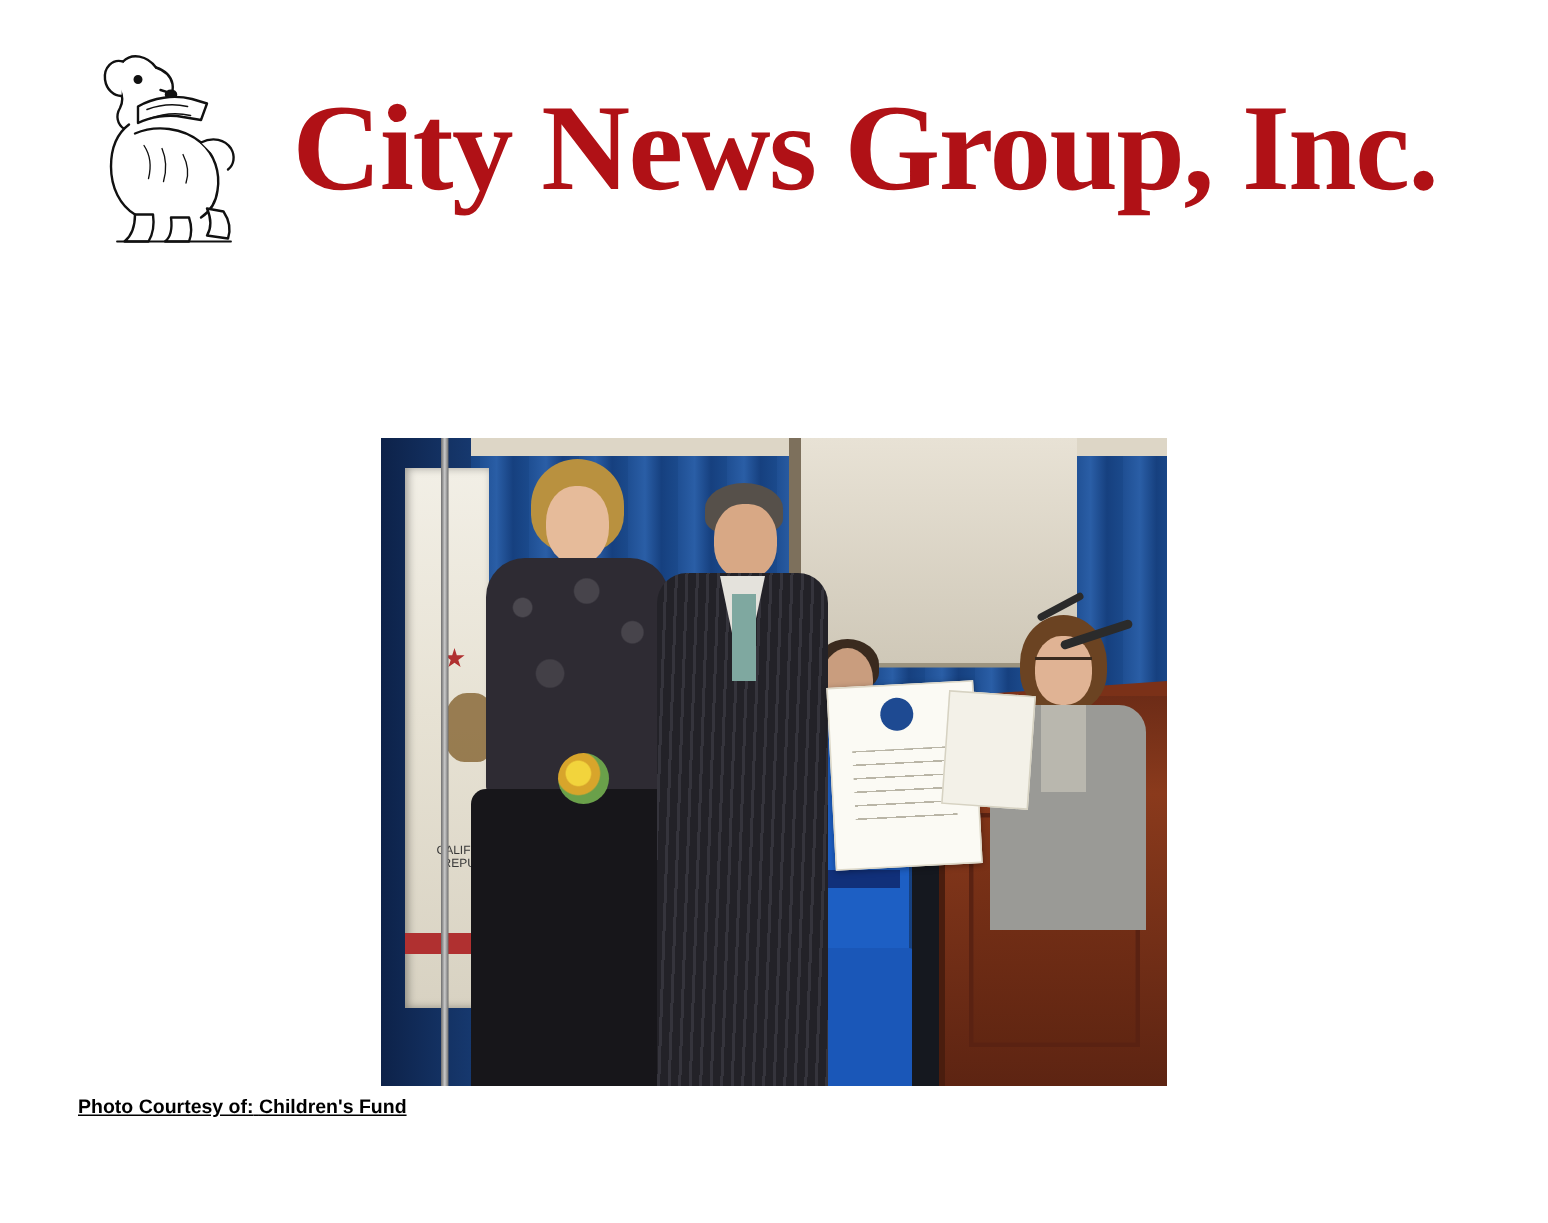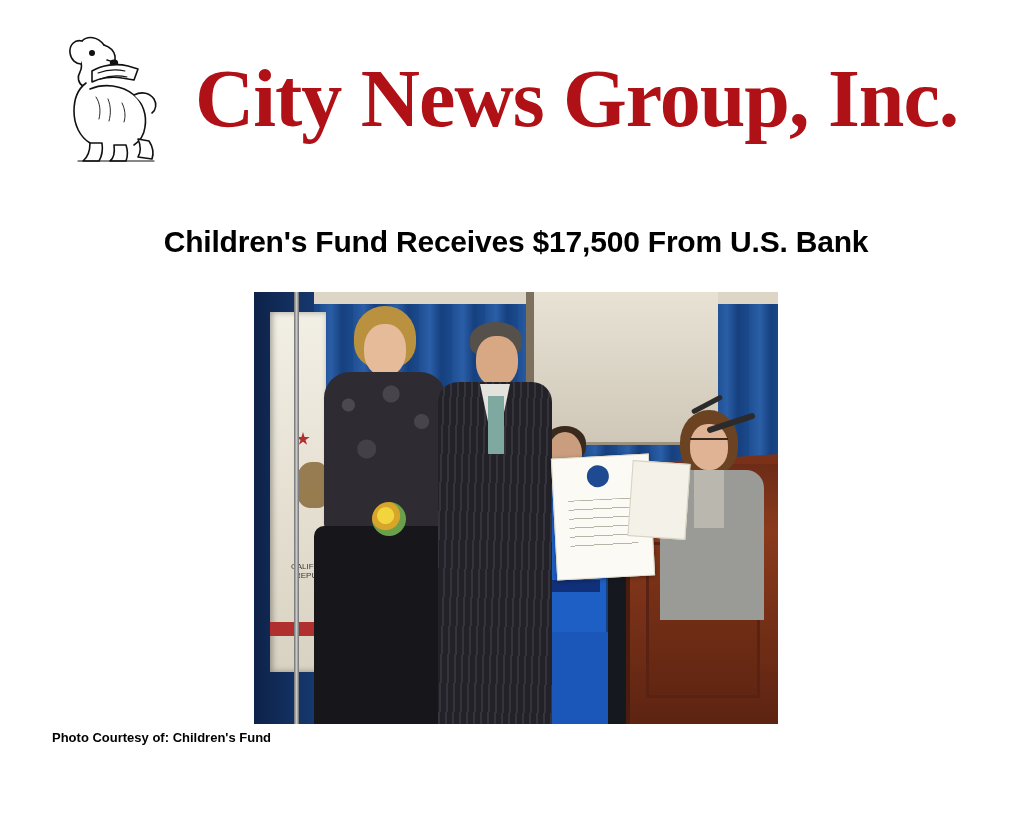--- a/index.html
+++ b/index.html
@@ -322,20 +322,21 @@
   }
 
   
   .photo-credit {
     position: absolute;
     left: 52px;
     top: 730px;
     font-size: 13px;
     font-weight: bold;
     color: #000;
+    text-decoration: underline;
   }
   .caption {
     position: absolute;
     left: 52px;
     top: 750px;
     width: 930px;
     font-size: 15px;
     line-height: 23px;
     color: #111;
   }
@@ -372,21 +373,20 @@
 
           <path d="M26 134h76" stroke-width="1.2"></path>
 
           <path d="M44 70c4 6 5 14 3 22M56 72c3 7 3 15 1 22M70 76c3 6 4 13 2 19" stroke-width="0.9"></path>
         </g>
       </svg>
     </div>
     <div class="masthead-title">City News Group, Inc.</div>
   </div>
 
-  <h1 class="headline">Children's Fund Receives $17,500 From U.S. Bank</h1>
 
   <div class="photo-wrap">
     <div class="photo">
       <div class="curtain"></div>
       <div class="ceiling"></div>
       <div class="curtain-dark"></div>
       <div class="screen"></div>
       <div class="screen-frame"></div>
 
       <div class="flag">

